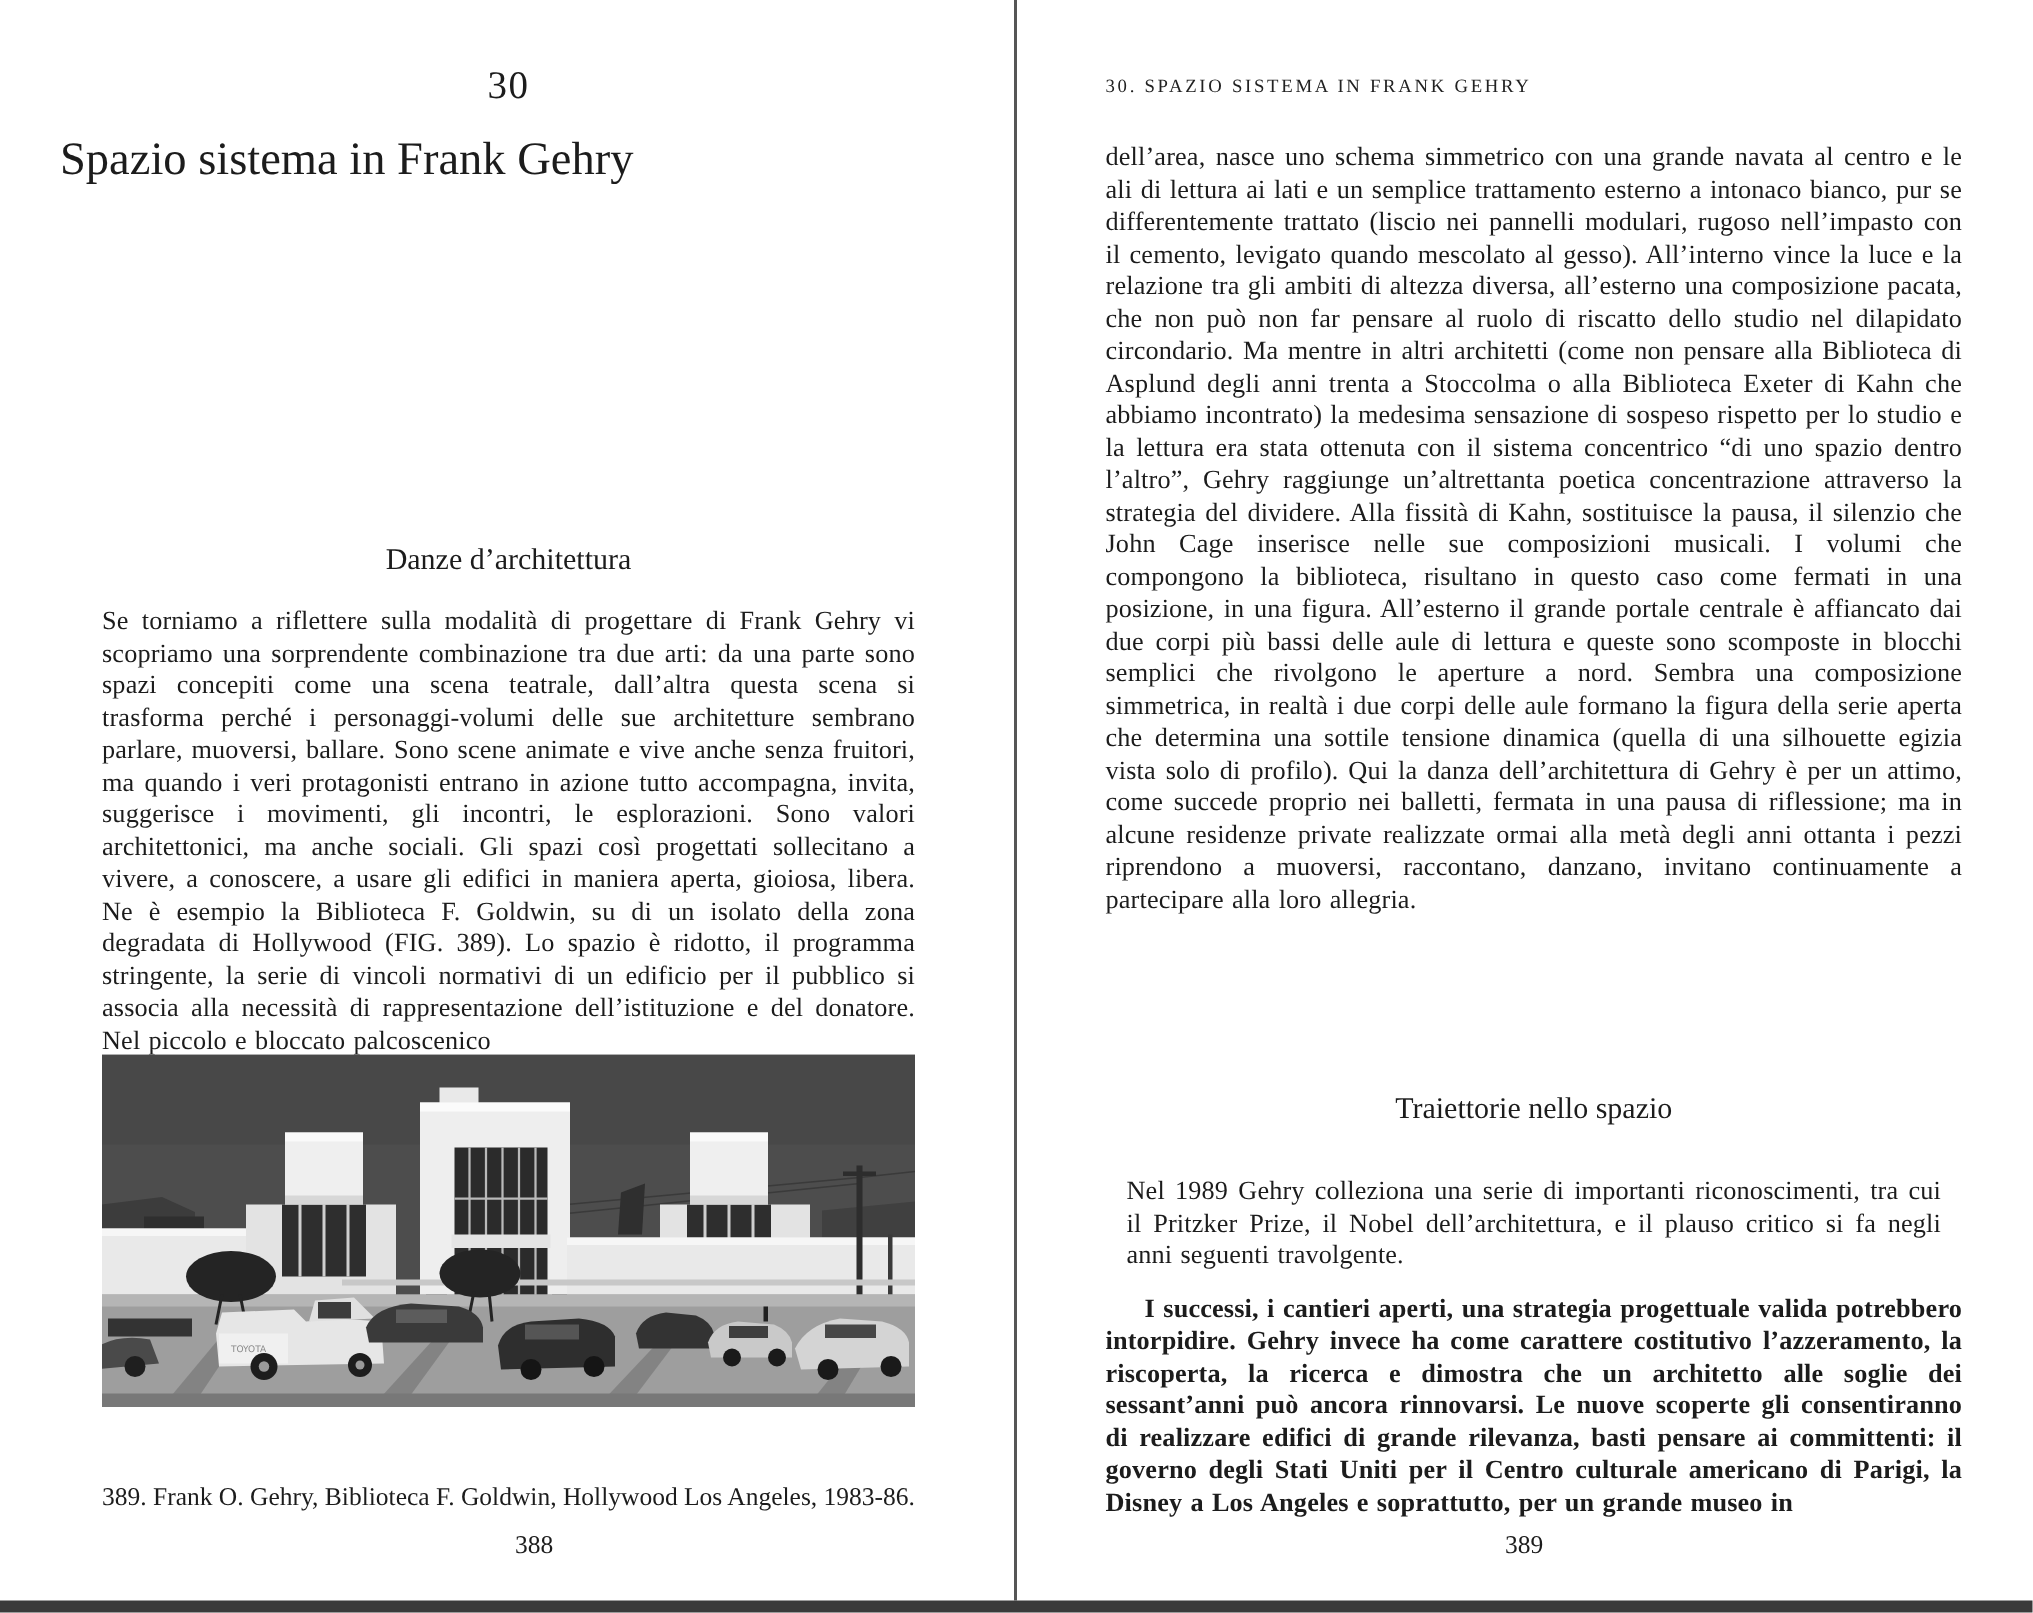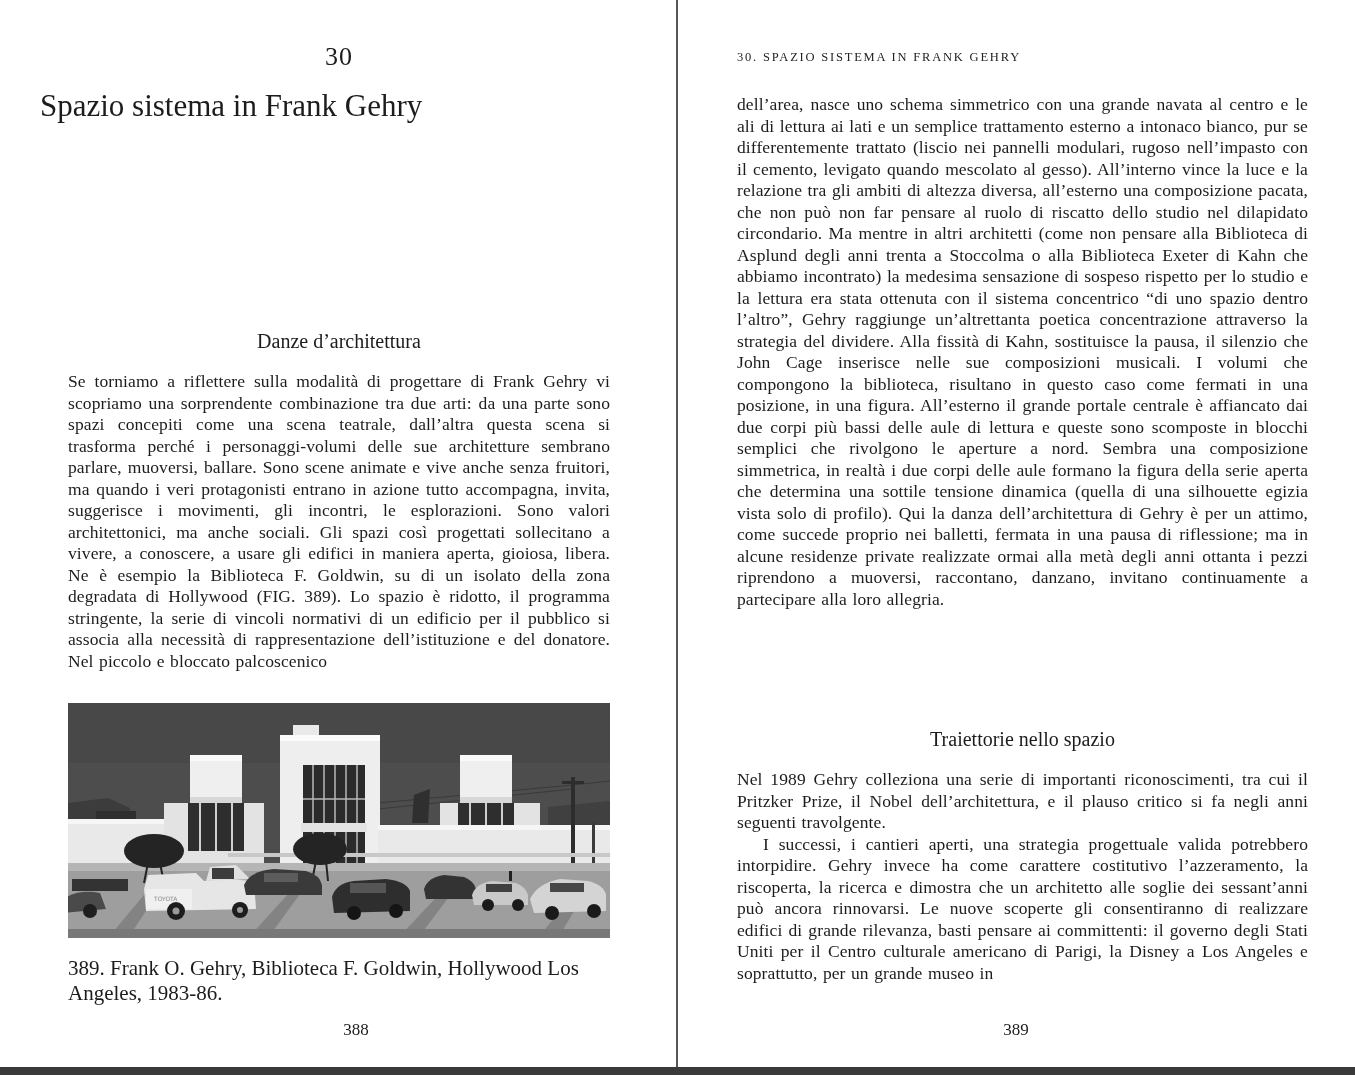--- a/index.html
+++ b/index.html
@@ -8,35 +8,35 @@
     font-family:"Liberation Serif","DejaVu Serif",serif;color:#1c1c1c;
     overflow:hidden;
   }
   .spread{position:absolute;inset:0;}
   .page{position:absolute;top:0;height:1075px;}
   .page-left{left:0;width:676px;}
   .page-right{left:677px;width:678px;}
   .divider{position:absolute;left:676px;top:0;width:2px;height:1067px;background:#565656;}
   .bottom-bar{position:absolute;left:0;bottom:0;width:1355px;height:8px;background:#3a3a3a;}
 
-  .col-left{position:absolute;left:68px;width:542px;}
+  .col-left{position:absolute;left:68px;width:542px;margin-top:32px;}
   .col-right{position:absolute;left:60px;width:571px;}
 
   .chapter-number{position:absolute;top:42px;left:68px;width:542px;text-align:center;
     font-size:26px;letter-spacing:1px;}
   .chapter-title{position:absolute;top:88px;left:40px;width:620px;
     font-size:31px;}
   .section-heading{position:absolute;text-align:center;font-size:20px;}
   .body-text{position:absolute;font-size:17.5px;line-height:21.5px;text-align:justify;
     letter-spacing:0.1px;word-spacing:1px;}
-  .caption{position:absolute;font-size:21px;}
+  .caption{position:absolute;font-size:17px;}
   .page-number{position:absolute;width:100%;text-align:center;font-size:17px;}
   .running-header{position:absolute;top:50px;left:60px;width:571px;text-align:left;
     font-size:12.5px;letter-spacing:1.8px;color:#222;}
-  .indent{text-indent:26px;}
+  .indent{text-indent:26px;font-weight:bold;}
   .figure-wrap{position:absolute;top:703px;left:68px;width:542px;height:235px;}
   .figure-wrap svg{display:block;}
 </style>
 </head>
 <body>
 
 <div class="spread">
 
   <div class="page page-left">
     <div class="chapter-number">30</div>
@@ -190,21 +190,21 @@
 
     <div class="caption col-left" style="top:956px;">389. Frank O. Gehry, Biblioteca F. Goldwin, Hollywood Los Angeles, 1983-86.</div>
     <div class="page-number" style="top:1020px;left:0;padding-left:18px;">388</div>
   </div>
 
   <div class="page page-right">
     <div class="running-header">30. SPAZIO SISTEMA IN FRANK GEHRY</div>
     <div class="body-text col-right" style="top:94px;">dell’area, nasce uno schema simmetrico con una grande navata al centro e le ali di lettura ai lati e un semplice trattamento esterno a intonaco bianco, pur se differentemente trattato (liscio nei pannelli modulari, rugoso nell’impasto con il cemento, levigato quando mescolato al gesso). All’interno vince la luce e la relazione tra gli ambiti di altezza diversa, all’esterno una composizione pacata, che non può non far pensare al ruolo di riscatto dello studio nel dilapidato circondario. Ma mentre in altri architetti (come non pensare alla Biblioteca di Asplund degli anni trenta a Stoccolma o alla Biblioteca Exeter di Kahn che abbiamo incontrato) la medesima sensazione di sospeso rispetto per lo studio e la lettura era stata ottenuta con il sistema concentrico “di uno spazio dentro l’altro”, Gehry raggiunge un’altrettanta poetica concentrazione attraverso la strategia del dividere. Alla fissità di Kahn, sostituisce la pausa, il silenzio che John Cage inserisce nelle sue composizioni musicali. I volumi che compongono la biblioteca, risultano in questo caso come fermati in una posizione, in una figura. All’esterno il grande portale centrale è affiancato dai due corpi più bassi delle aule di lettura e queste sono scomposte in blocchi semplici che rivolgono le aperture a nord. Sembra una composizione simmetrica, in realtà i due corpi delle aule formano la figura della serie aperta che determina una sottile tensione dinamica (quella di una silhouette egizia vista solo di profilo). Qui la danza dell’architettura di Gehry è per un attimo, come succede proprio nei balletti, fermata in una pausa di riflessione; ma in alcune residenze private realizzate ormai alla metà degli anni ottanta i pezzi riprendono a muoversi, raccontano, danzano, invitano continuamente a partecipare alla loro allegria.</div>
     <div class="section-heading col-right" style="top:728px;">Traiettorie nello spazio</div>
     <div class="body-text col-right" style="top:769px;">
-      <p style="margin:0;">Nel 1989 Gehry colleziona una serie di importanti riconoscimenti, tra cui il Pritzker Prize, il Nobel dell’architettura, e il plauso critico si fa negli anni seguenti travolgente.</p>
+      <p style="margin:14px;">Nel 1989 Gehry colleziona una serie di importanti riconoscimenti, tra cui il Pritzker Prize, il Nobel dell’architettura, e il plauso critico si fa negli anni seguenti travolgente.</p>
       <p class="indent" style="margin:0;">I successi, i cantieri aperti, una strategia progettuale valida potrebbero intorpidire. Gehry invece ha come carattere costitutivo l’azzeramento, la riscoperta, la ricerca e dimostra che un architetto alle soglie dei sessant’anni può ancora rinnovarsi. Le nuove scoperte gli consentiranno di realizzare edifici di grande rilevanza, basti pensare ai committenti: il governo degli Stati Uniti per il Centro culturale americano di Parigi, la Disney a Los Angeles e soprattutto, per un grande museo in</p>
     </div>
     <div class="page-number" style="top:1020px;left:0;">389</div>
   </div>
 
   <div class="divider"></div>
   <div class="bottom-bar"></div>
 </div>
 
 </body></html>

